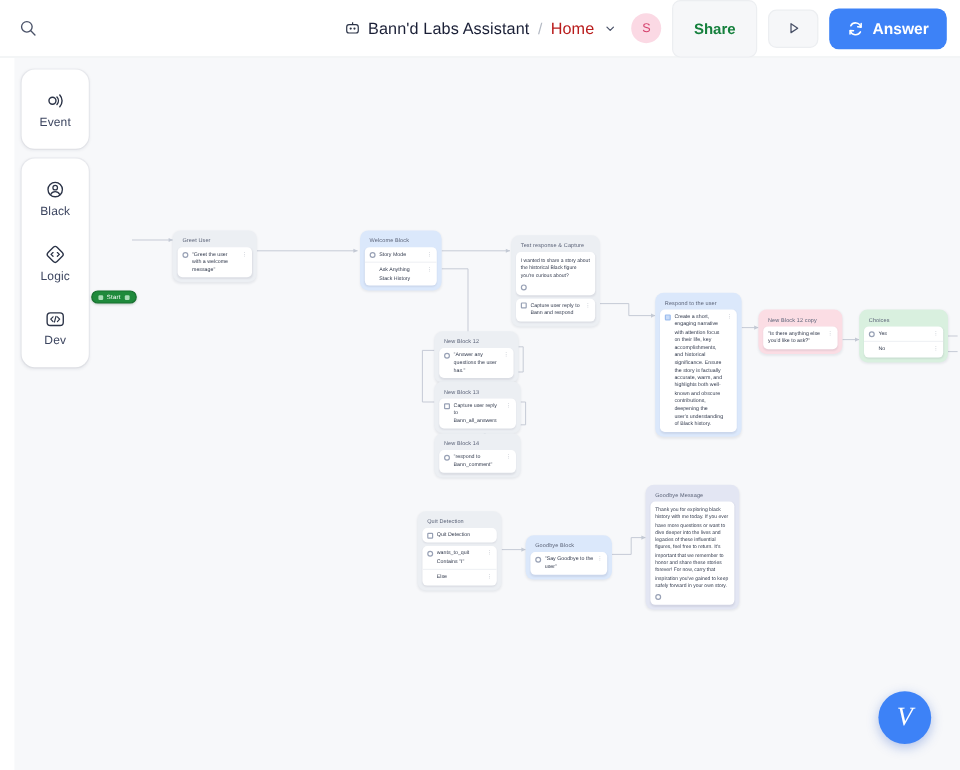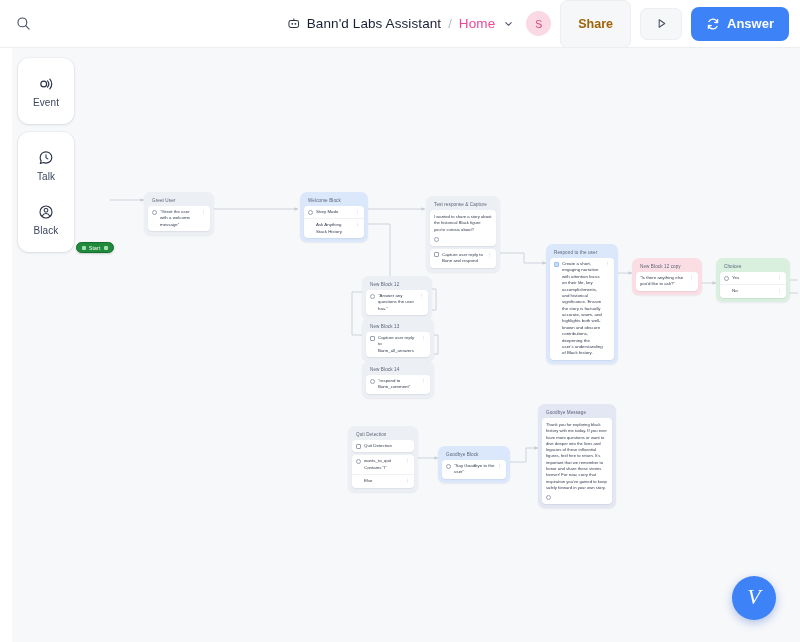--- a/index.html
+++ b/index.html
@@ -31,38 +31,38 @@
     gap: 6px; pointer-events: none;
   }
   .hdr-center > * { pointer-events: auto; }
   .proj-icon { display: flex; align-items: center; }
   .proj-name {
     font-size: 13.5px; color: #1a1f36; font-weight: 400;
     letter-spacing: .1px; cursor: pointer;
   }
   .crumb-sep { font-size: 13px; color: #b4bac4; padding: 0 1px; }
   .crumb-home {
-    font-size: 13.5px; color: #ec4899; cursor: pointer; letter-spacing: .1px;
+    font-size: 13.5px; color: #b91c1c; cursor: pointer; letter-spacing: .1px;
   }
   .chev { margin-left: 3px; cursor: pointer; display: inline-flex; }
 
   .hdr-right {
     margin-left: auto; display: flex; align-items: center;
     gap: 9px; padding-right: 11px;
   }
   .avatar {
     width: 25px; height: 25px; border-radius: 50%;
     background: #fbd9e4; color: #d6456f;
     font-size: 10.5px; display: flex; align-items: center; justify-content: center;
     cursor: pointer; font-weight: 500;
   }
   .btn-share {
     height: 48px; min-width: 68px; padding: 0 17px;
     background: #f6f7f9; border: 1px solid #eceef1; border-radius: 7px;
-    font-size: 12.5px; color: #a16207; font-weight: 600;
+    font-size: 12.5px; color: #15803d; font-weight: 600;
     display: flex; align-items: center; justify-content: center; cursor: pointer;
   }
   .btn-play {
     height: 32px; width: 42px;
     background: #f6f7f9; border: 1px solid #eceef1; border-radius: 7px;
     display: flex; align-items: center; justify-content: center; cursor: pointer;
   }
   .btn-publish {
     height: 34px; padding: 0 15px;
     background: #3d82f7; border-radius: 8px;
@@ -458,34 +458,41 @@
         <path d="M12.6 7.6a5 5 0 0 1 0 6.8" stroke="#2b3347" stroke-width="1.3" stroke-linecap="round"></path>
         <path d="M15.2 5.6a8 8 0 0 1 0 10.8" stroke="#2b3347" stroke-width="1.3" stroke-linecap="round"></path>
       </svg>
       <span class="side-label">Event</span>
     </div>
   </div>
 
   <div class="side-card">
 
 
-    <div class="side-item">
-      <svg width="20" height="20" viewBox="0 0 22 22" fill="none">
-        <path d="M17.4 10.4c0 3.5-2.9 6.2-6.5 6.2-1 0-2-.2-2.8-.6l-3.4 1 1-2.8a6 6 0 0 1-1.1-3.8c0-3.5 2.9-6.2 6.3-6.2s6.5 2.7 6.5 6.2Z" stroke="#2b3347" stroke-width="1.25" stroke-linejoin="round"></path>
-        <path d="M11 7.4v3.2l2 1.4" stroke="#2b3347" stroke-width="1.15" stroke-linecap="round"></path>
-      </svg>
-      <span class="side-label">Talk</span>
-    </div>
 
     <div class="side-item">
       <svg width="20" height="20" viewBox="0 0 22 22" fill="none">
         <circle cx="11" cy="11" r="6.6" stroke="#2b3347" stroke-width="1.25"></circle>
         <circle cx="11" cy="9.2" r="2.1" stroke="#2b3347" stroke-width="1.15"></circle>
         <path d="M6.9 15.4a4.5 4.5 0 0 1 8.2 0" stroke="#2b3347" stroke-width="1.15" stroke-linecap="round"></path>
       </svg>
       <span class="side-label">Black</span>
     </div>
 
-
+    <div class="side-item">
+      <svg width="20" height="20" viewBox="0 0 22 22" fill="none">
+        <rect x="11" y="2.8" width="11.6" height="11.6" rx="2.4" transform="rotate(45 11 2.8)" stroke="#2b3347" stroke-width="1.25"></rect>
+        <path d="M9 9.3 7.2 11l1.8 1.7M13 9.3 14.8 11l-1.8 1.7" stroke="#2b3347" stroke-width="1.15" stroke-linecap="round" stroke-linejoin="round"></path>
+      </svg>
+      <span class="side-label">Logic</span>
+    </div>
+
+    <div class="side-item">
+      <svg width="20" height="20" viewBox="0 0 22 22" fill="none">
+        <rect x="3.6" y="5.2" width="14.8" height="11.6" rx="3" stroke="#2b3347" stroke-width="1.25"></rect>
+        <path d="M9 8.8 6.9 11 9 13.2M13 8.8 15.1 11 13 13.2M11.7 8.4l-1.4 5.2" stroke="#2b3347" stroke-width="1.1" stroke-linecap="round" stroke-linejoin="round"></path>
+      </svg>
+      <span class="side-label">Dev</span>
+    </div>
 
 
   </div>
 </div>
 
 </body></html>

